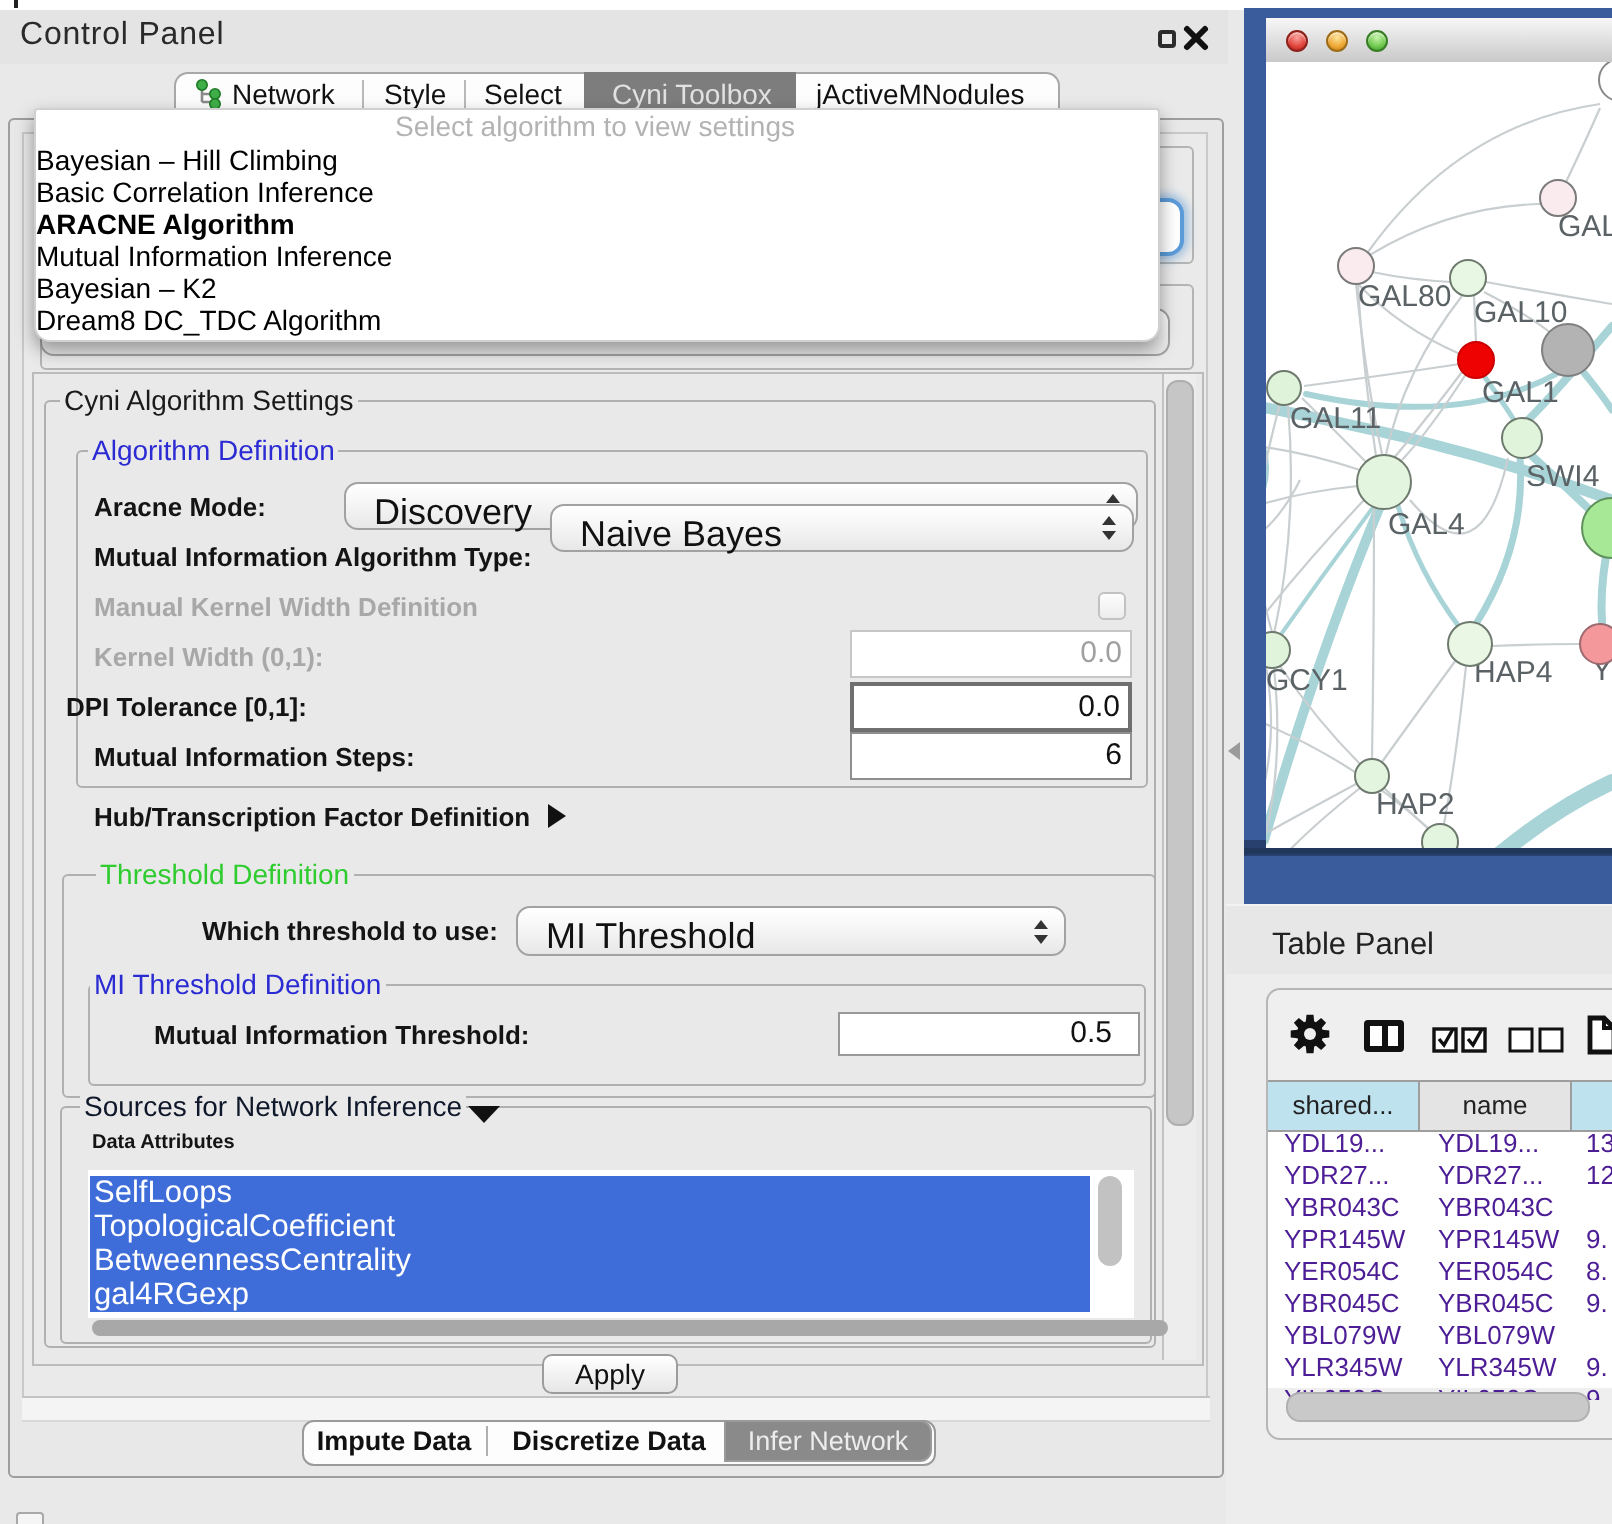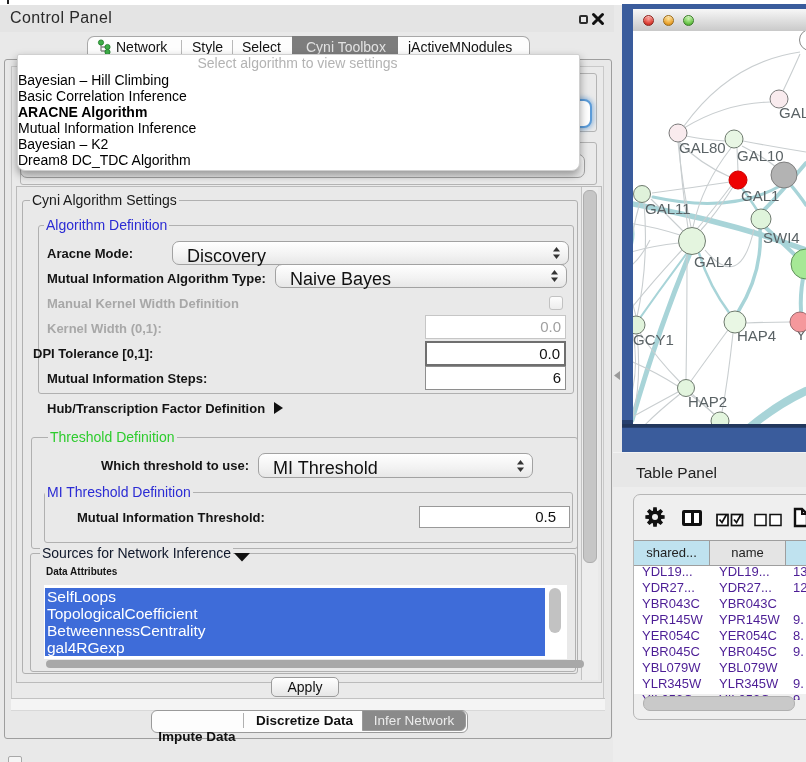--- a/index.html
+++ b/index.html
@@ -67,21 +67,21 @@
 <div class="lbl abs" style="left:47px;top:246px;">Aracne Mode:</div>
 <div class="combo" style="left:172px;top:241px;width:395px;height:22px;">
     <span style="position:absolute;left:14px;top:4px;">Discovery</span>
 <svg class="spin" width="9" height="12" viewBox="0 0 9 12">
       <path d="M4.5 0 L8 4.5 L1 4.5 Z" fill="#333"></path>
       <path d="M4.5 12 L8 7.5 L1 7.5 Z" fill="#333"></path>
     </svg>
   </div>
 
 <div class="lbl abs" style="left:47px;top:271px;">Mutual Information Algorithm Type:</div>
-<div class="combo" style="left:275px;top:264px;width:290px;height:22px;">
+<div class="combo" style="left:275px;top:252px;width:290px;height:22px;">
     <span style="position:absolute;left:14px;top:4px;">Naive Bayes</span>
 <svg class="spin" width="9" height="12" viewBox="0 0 9 12">
       <path d="M4.5 0 L8 4.5 L1 4.5 Z" fill="#333"></path>
       <path d="M4.5 12 L8 7.5 L1 7.5 Z" fill="#333"></path>
     </svg>
   </div>
 
 <div class="lblgray abs" style="left:47px;top:296px;">Manual Kernel Width Definition</div>
 <div class="abs" style="left:549px;top:296px;width:12px;height:12px;background:linear-gradient(#fdfdfd,#ededed);border:1px solid #c2c2c2;border-radius:3px;"></div>
 
@@ -129,21 +129,21 @@
 
 <div class="abs" style="left:46px;top:660px;width:538px;height:8px;background:#a8a8a8;border-radius:4px;"></div>
 
 <div class="abs" style="left:271px;top:677px;width:66px;height:18px;background:linear-gradient(#ffffff,#e6e6e6);border:1px solid #9c9c9c;border-radius:5px;text-align:center;font-size:14px;color:#111;line-height:18px;">Apply</div>
 
 <div class="abs" style="left:11px;top:698px;width:594px;height:11px;background:#f4f4f4;border-top:1px solid #c2c2c2;border-bottom:1px solid #d8d8d8;"></div>
 
 <div class="abs" style="left:151px;top:710px;width:315px;height:21px;background:#fdfdfd;border:1px solid #9a9a9a;border-radius:6px;"></div>
 <div class="abs" style="left:243px;top:713px;width:1px;height:15px;background:#b0b0b0;"></div>
 <div class="abs" style="left:362px;top:710px;width:104px;height:21px;background:#8a8a8a;border:1px solid #9a9a9a;border-radius:0 6px 6px 0;box-sizing:border-box;"></div>
-<div class="abs" style="left:151px;top:710px;width:92px;height:21px;text-align:center;font-size:13.5px;font-weight:bold;color:#111;line-height:21px;margin-top:16px;">Impute Data</div>
+<div class="abs" style="left:151px;top:710px;width:92px;height:21px;text-align:center;font-size:13.5px;font-weight:bold;color:#111;line-height:21px;">Impute Data</div>
 <div class="abs" style="left:247px;top:710px;width:115px;height:21px;text-align:center;font-size:13.5px;font-weight:bold;color:#111;line-height:21px;">Discretize Data</div>
 <div class="abs" style="left:362px;top:710px;width:104px;height:21px;text-align:center;font-size:13.5px;color:#ececec;line-height:21px;">Infer Network</div>
 
 <div class="abs" style="left:8px;top:756px;width:12px;height:10px;background:#f5f5f5;border:1px solid #a8a8a8;border-radius:2px;"></div>
 
 <svg class="abs" style="left:614px;top:371px;" width="6" height="9" viewBox="0 0 6 9">
     <path d="M6 0 L6 9 L0 4.5 Z" fill="#9a9a9a"></path>
   </svg>
 
 <div class="abs" style="left:622px;top:4px;width:184px;height:448px;background:#3a5c9c;"></div>

